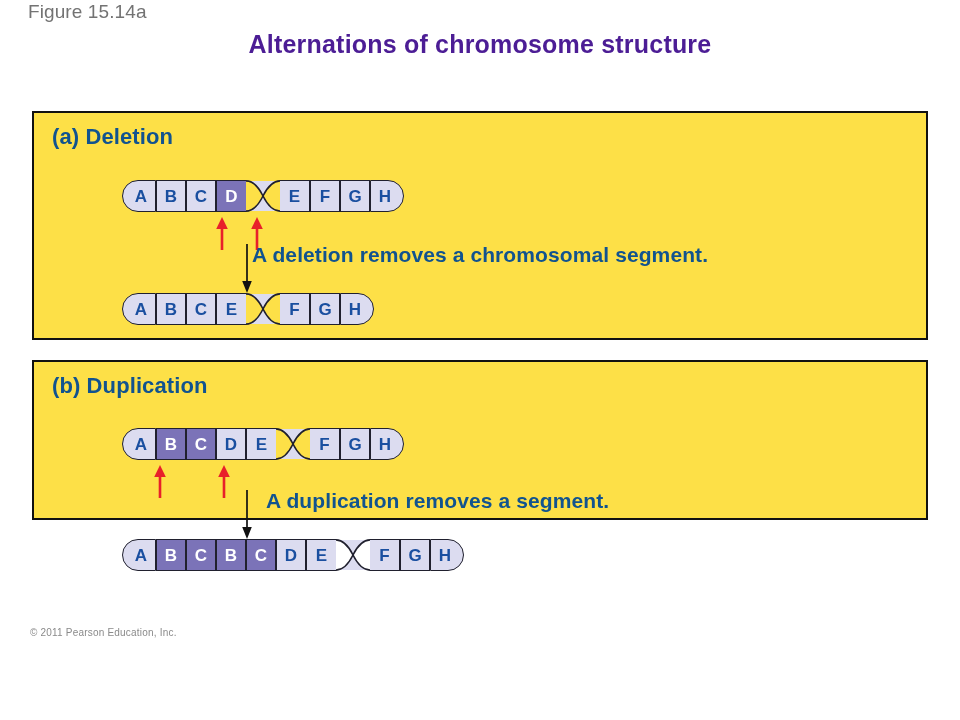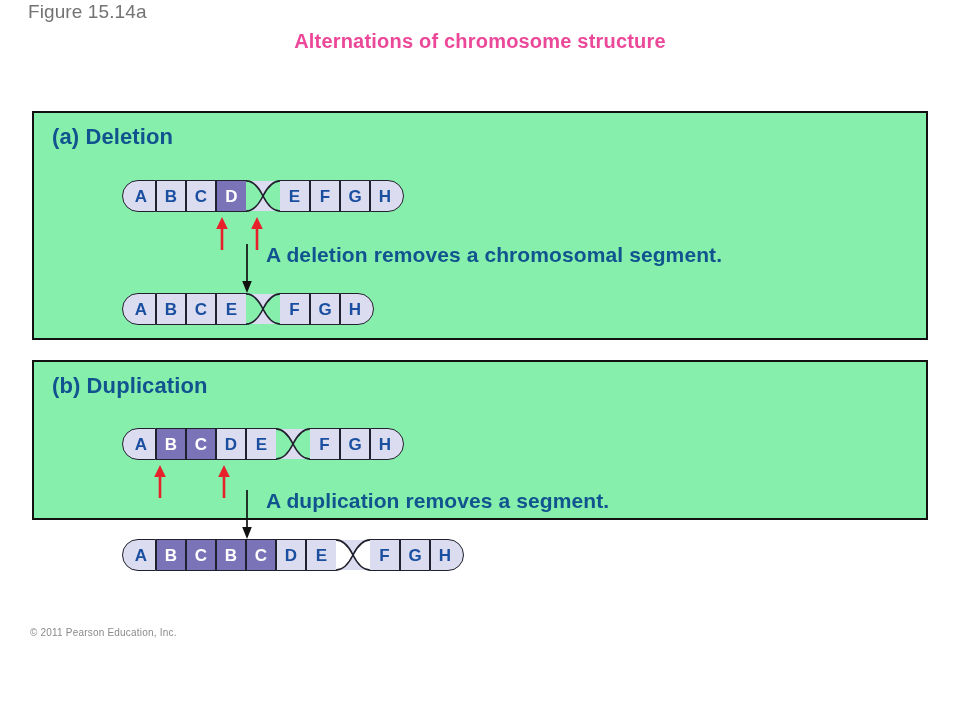--- a/index.html
+++ b/index.html
@@ -23,33 +23,33 @@
     font-size: 19px;
     color: #737373;
     letter-spacing: .1px;
   }
   .main-title {
     position: absolute;
     left: 0;
     right: 0;
     top: 30px;
     text-align: center;
-    font-size: 20px;
-    font-weight: bold;
-    color: #ec4899;
+    font-size: 25px;
+    font-weight: bold;
+    color: #4c1d95;
     letter-spacing: .2px;
   }
 
   
   .panel {
     position: absolute;
     left: 32px;
     width: 896px;
     border: 2px solid #111111;
-    background: #86efac;
+    background: #fde047;
     box-sizing: border-box;
   }
   #panel-a { top: 111px; height: 229px; }
   #panel-b { top: 360px; height: 160px; }
 
   .panel-heading {
     position: absolute;
     left: 18px;
     top: 11px;
     font-size: 22px;
@@ -183,21 +183,21 @@
   <div class="red-arrow" style="left:216px; top:103px;"><svg width="14" height="34" viewBox="0 0 14 34">
         <line x1="7" y1="34" x2="7" y2="12" stroke="#E8202A" stroke-width="2.6"></line>
         <polygon points="7,1 1.2,13 12.8,13" fill="#E8202A"></polygon>
       </svg></div>
 
   <div class="black-arrow" style="left:205px; top:131px;"><svg width="16" height="50" viewBox="0 0 16 50">
         <line x1="8" y1="0" x2="8" y2="40" stroke="#111111" stroke-width="1.7"></line>
         <polygon points="8,49 3.2,37 12.8,37" fill="#111111"></polygon>
       </svg></div>
 
-  <div class="caption" style="left:232px; top:130px;">A deletion removes a chromosomal segment.</div>
+  <div class="caption" style="left:218px; top:130px;">A deletion removes a chromosomal segment.</div>
 
   <div class="chromosome" id="chr-a-after" style="left:88px; top:180px;">
       <div class="seg first">A</div>
       <div class="seg">B</div>
       <div class="seg">C</div>
       <div class="seg pre-cen">E</div>
       <div class="centromere">
         <svg width="34" height="32" viewBox="0 0 34 32">
           <path d="M0,0.9 L34,0.9 C27,0.9 22,6 17,16 C12,6 7,0.9 0,0.9 Z" fill="#DCDCF0" stroke="none"></path>
           <path d="M0,31.1 L34,31.1 C27,31.1 22,26 17,16 C12,26 7,31.1 0,31.1 Z" fill="#DCDCF0" stroke="none"></path>

